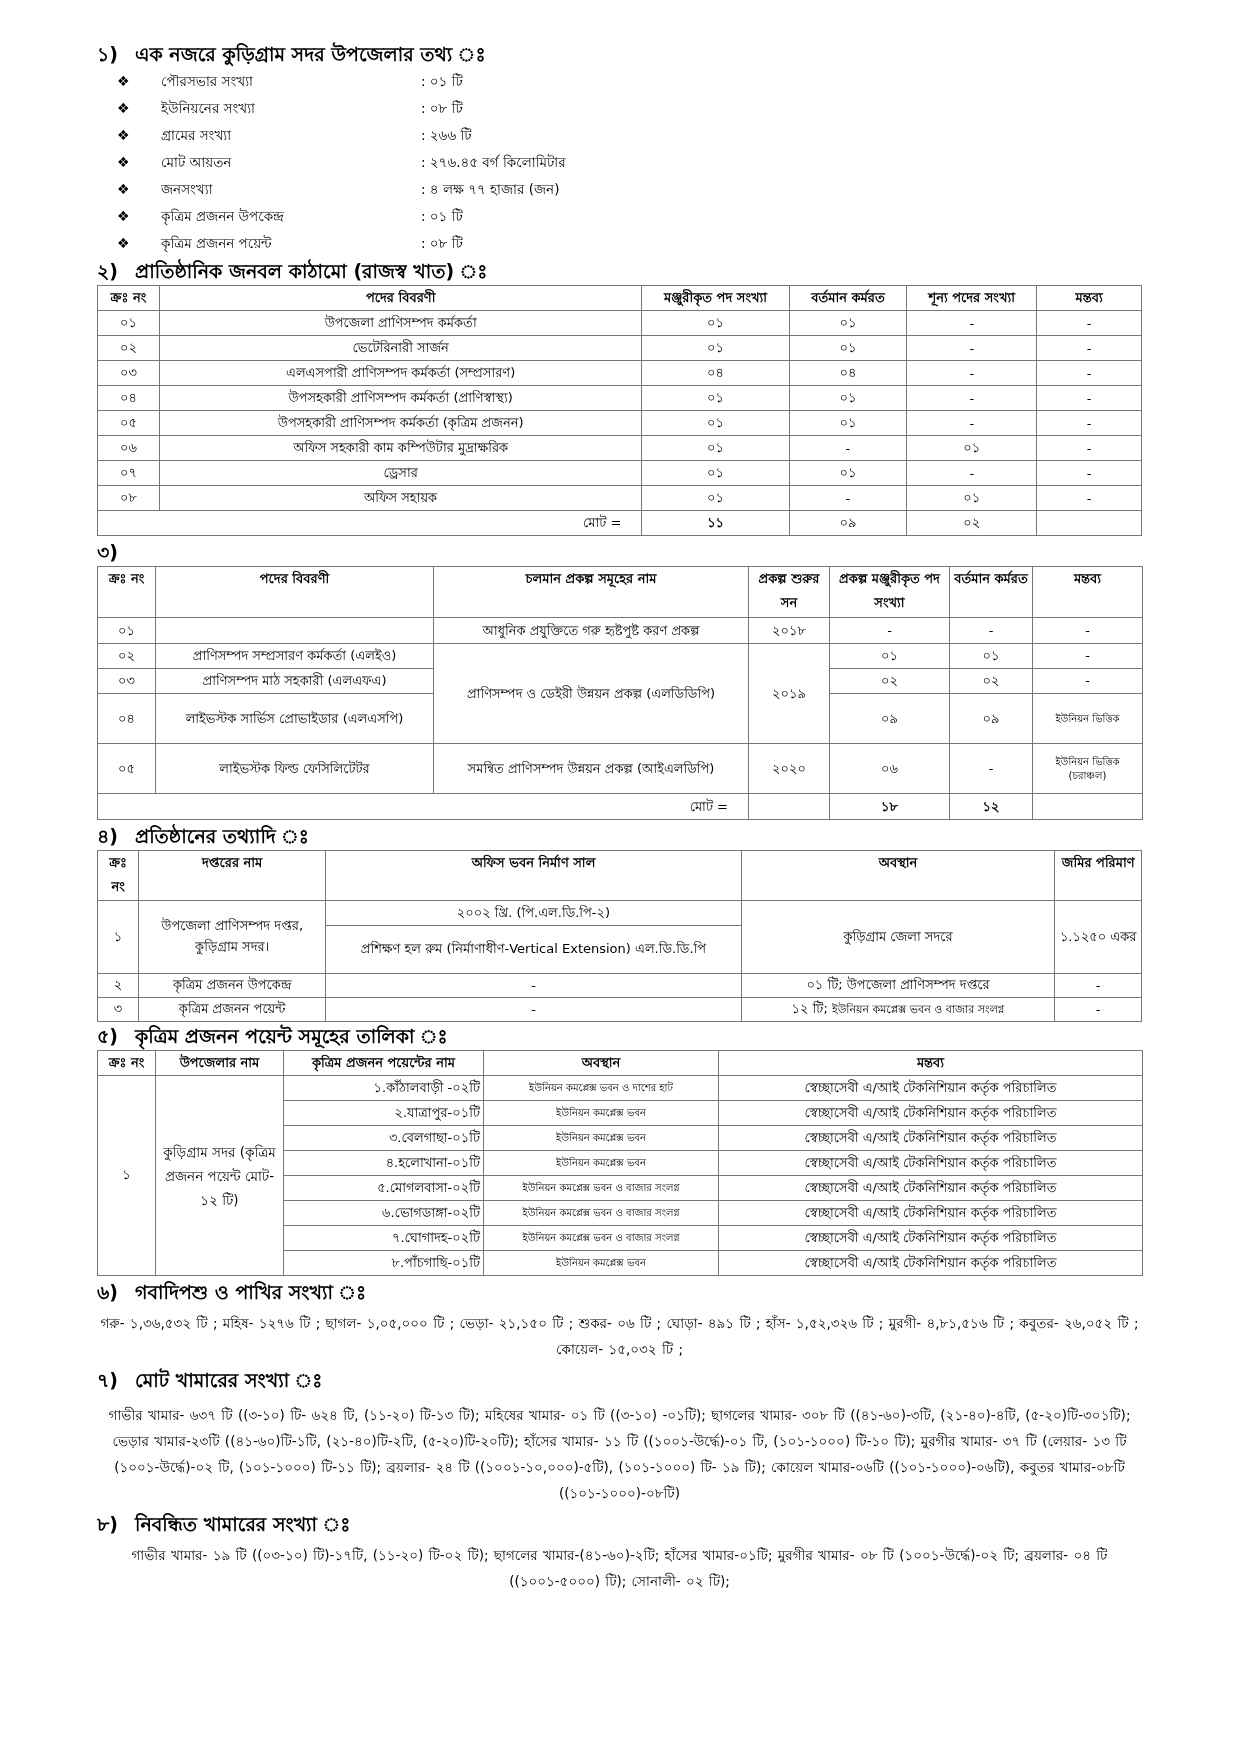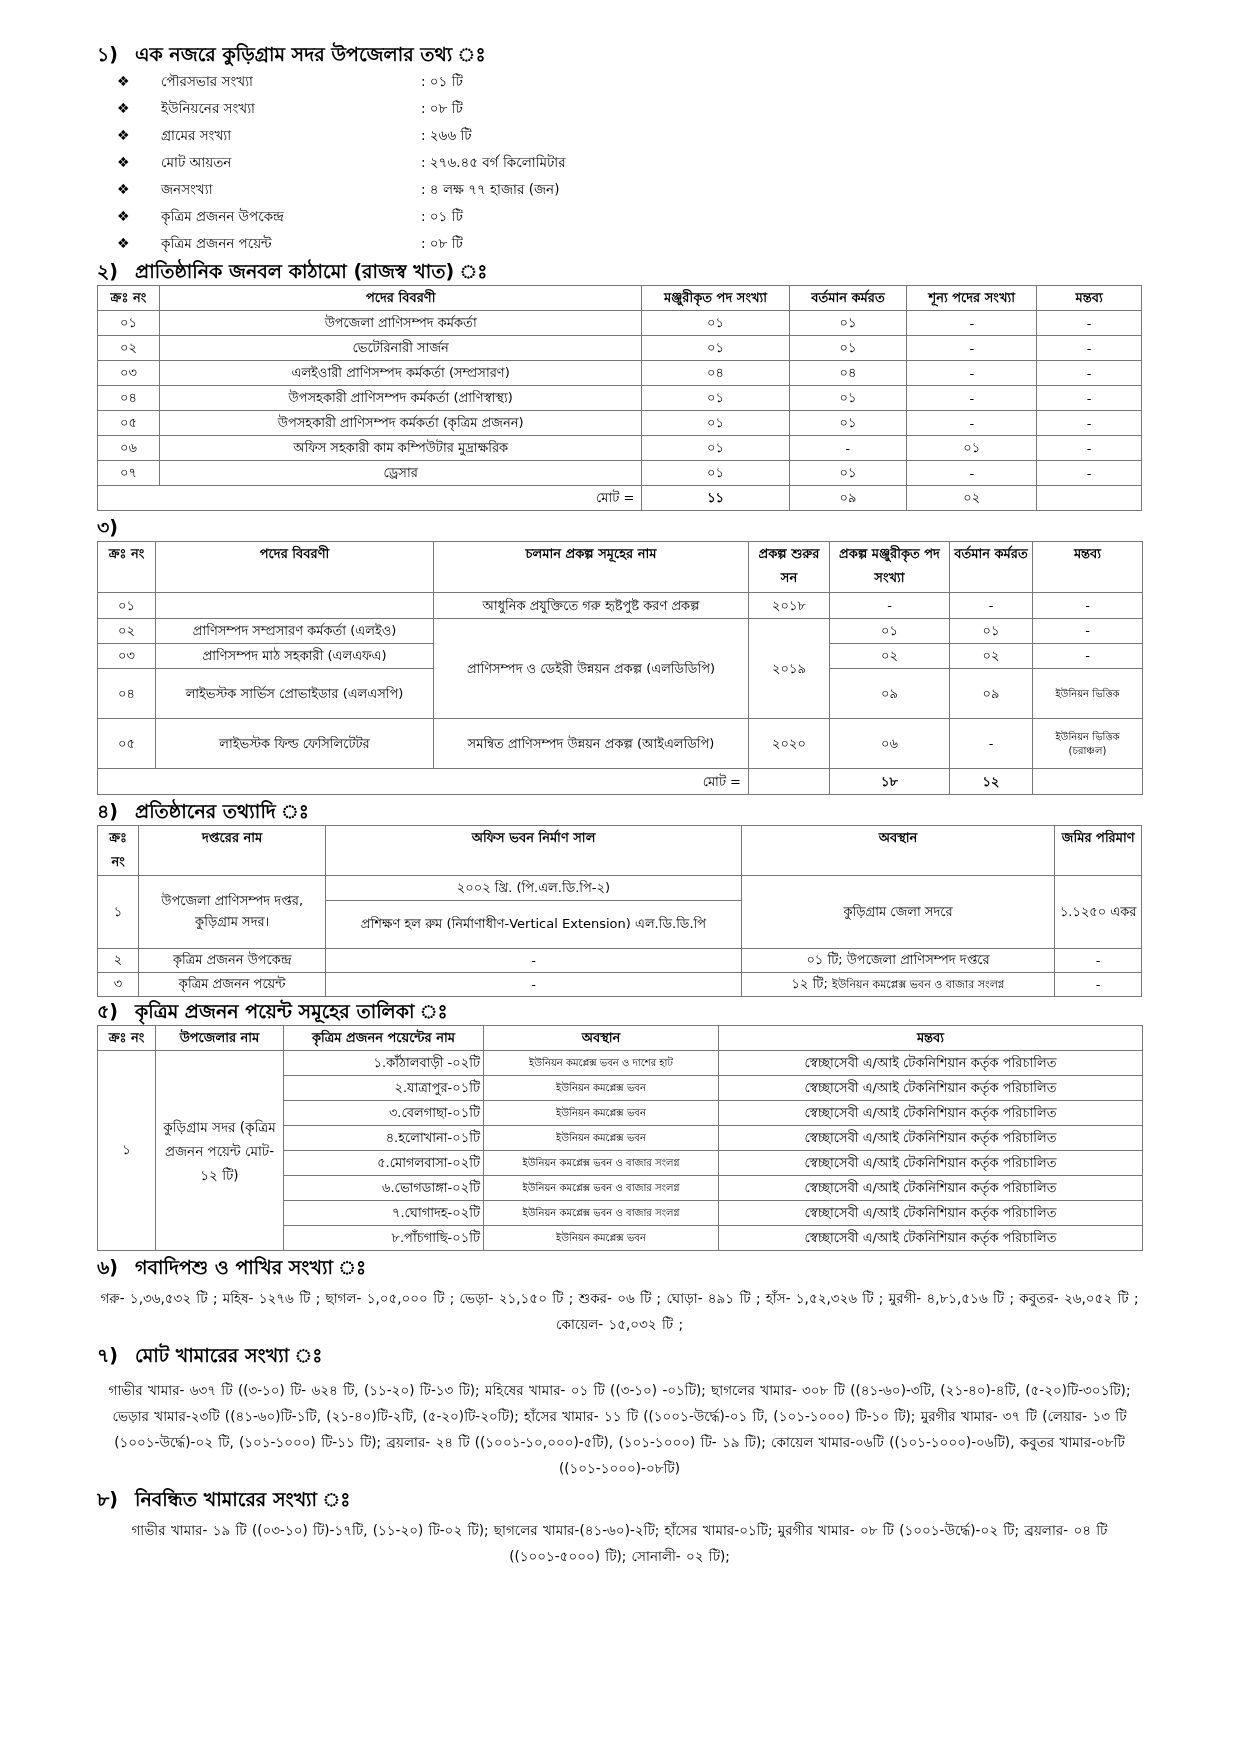--- a/index.html
+++ b/index.html
@@ -21,21 +21,21 @@
   table { border-collapse: collapse; width: 1045px; font-size: 13px; table-layout: fixed; }
   td, th { border: 1.5px solid #777; text-align: center; padding: 0 3px; font-weight: normal; overflow: hidden; }
   th { font-weight: bold; }
   .tbl2 tr { height: 25px; }
   .tbl3 th { height: 50px; vertical-align: top; line-height: 24px; }
   .tbl3 td { line-height: 22px; }
   .tbl4 th { vertical-align: top; line-height: 24px; }
   .tbl5 tr { height: 25px; }
   .tiny { font-size: 10px; }
   .small { font-size: 11px; }
-  .right { text-align: right; padding-right: 7px; }
+  .right { text-align: right; padding-right: 20px; }
   .para { font-size: 13.5px; line-height: 26px; margin: 4px 0 0 0; word-spacing: 1px; text-align: center; }
   .pt-cell { text-align: right; padding-left: 30px; }
   .pt-cell .idx { display: inline-block; width: 40px; }
 </style>
 </head>
 <body>
 
 <div class="page">
 
   <h2 class="sec-title">
@@ -115,21 +115,21 @@
         <tr>
           <td>০২</td>
           <td>ভেটেরিনারী সার্জন</td>
           <td>০১</td>
           <td>০১</td>
           <td>-</td>
           <td>-</td>
         </tr>
         <tr>
           <td>০৩</td>
-          <td>এলইওারী প্রাণিসম্পদ কর্মকর্তা (সম্প্রসারণ)</td>
+          <td>এলএসপারী প্রাণিসম্পদ কর্মকর্তা (সম্প্রসারণ)</td>
           <td>০৪</td>
           <td>০৪</td>
           <td>-</td>
           <td>-</td>
         </tr>
         <tr>
           <td>০৪</td>
           <td>উপসহকারী প্রাণিসম্পদ কর্মকর্তা (প্রাণিস্বাস্থ্য)</td>
           <td>০১</td>
           <td>০১</td>
@@ -151,20 +151,28 @@
           <td>-</td>
           <td>০১</td>
           <td>-</td>
         </tr>
         <tr>
           <td>০৭</td>
           <td>ড্রেসার</td>
           <td>০১</td>
           <td>০১</td>
           <td>-</td>
+          <td>-</td>
+        </tr>
+        <tr>
+          <td>০৮</td>
+          <td>অফিস সহায়ক</td>
+          <td>০১</td>
+          <td>-</td>
+          <td>০১</td>
           <td>-</td>
         </tr>
       </tbody>
     <tbody>
         <tr>
       <td colspan="2" class="right">মোট =</td>
       <td style="font-weight:bold">১১</td>
       <td>০৯</td>
       <td>০২</td>
       <td></td>

